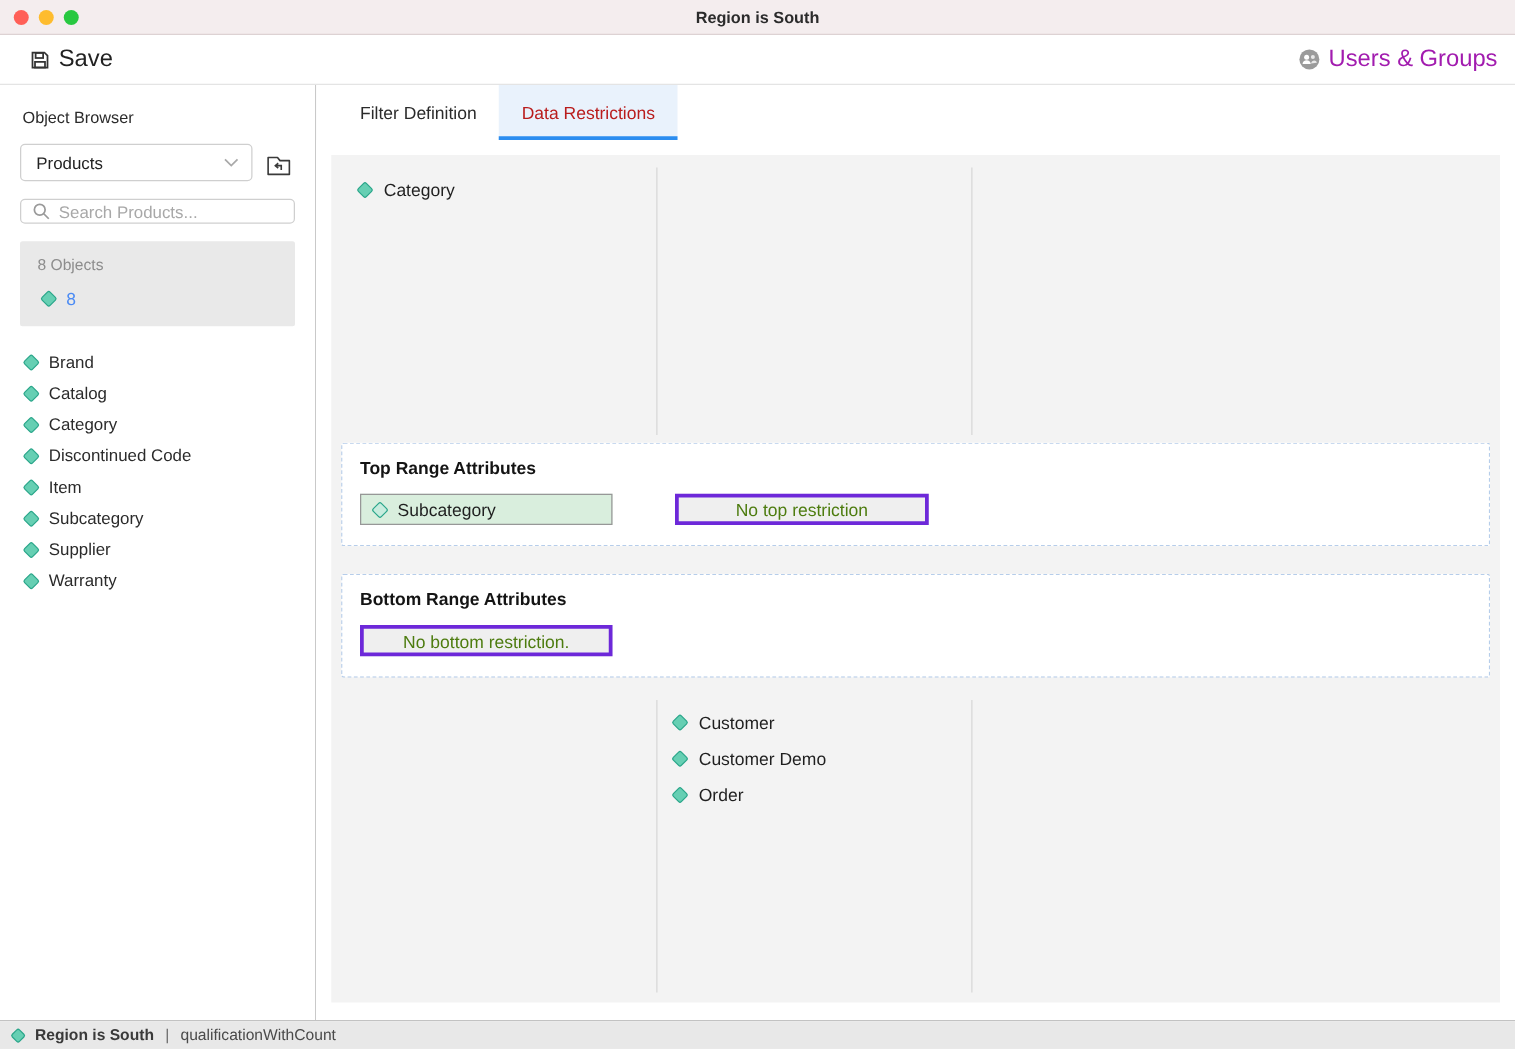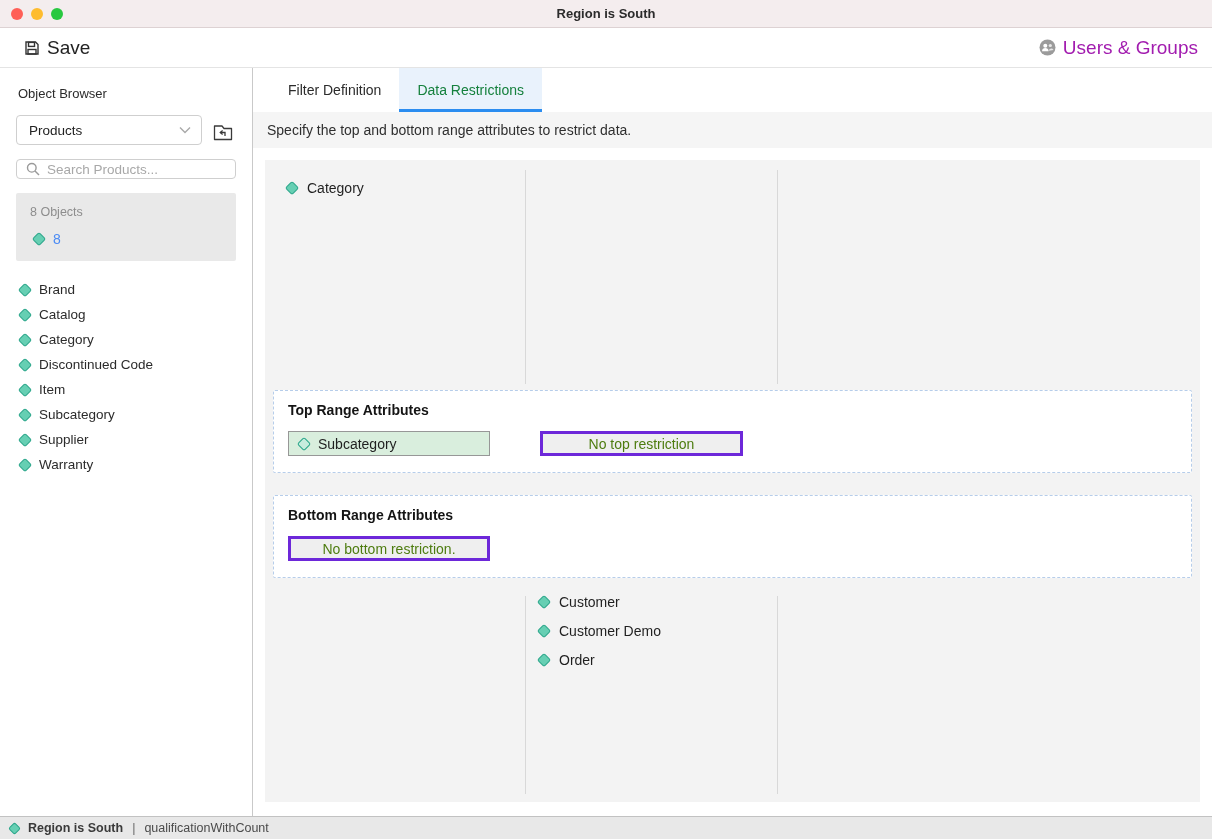--- a/index.html
+++ b/index.html
@@ -42,37 +42,37 @@
 
   
   .diamond { width:10px; height:10px; flex:0 0 auto; transform:rotate(45deg); background:#66cfb3; border:1.5px solid #2aa68a; border-radius:2px; }
   .diamond.outline { background:#c7ecdd; }
   .diamond.small { width:9px; height:9px; }
 
   
   .main { flex:1 1 auto; display:flex; flex-direction:column; min-width:0; background:#fff; }
   .tabbar { height:44px; display:flex; align-items:stretch; padding-left:17px; flex:0 0 auto; }
   .tab { display:flex; align-items:center; padding:0 18px; font-size:14px; color:#2b2b2b; cursor:pointer; position:relative; }
-  .tab.active { color:#15803d; background:#e9f2fc; }
+  .tab.active { color:#b91c1c; background:#e9f2fc; }
   .tab.active::after { content:""; position:absolute; left:0; right:0; bottom:0; height:3px; background:#2b8df0; }
   .instruction { height:36px; background:#f5f5f5; display:flex; align-items:center; padding-left:14px; font-size:14px; color:#2f2f2f; flex:0 0 auto; }
 
   .canvas-wrap { flex:1 1 auto; padding:12px 12px 14px 12px; min-height:0; background:#fff; }
   .canvas { background:#f3f3f3; height:100%; display:flex; flex-direction:column; position:relative; }
   .zone { position:relative; }
   .zone.top { height:230px; flex:0 0 auto; }
   .zone.bottom { flex:1 1 auto; }
   .vdiv { position:absolute; width:1px; background:#d8d8d8; }
   .zone.top .vdiv { top:10px; bottom:6px; }
   .zone.bottom .vdiv { top:18px; bottom:8px; }
   .vdiv.d1 { left:260px; }
   .vdiv.d2 { left:512px; }
   .attr-item { display:flex; align-items:center; gap:10px; font-size:14px; color:#1f1f1f; cursor:pointer; }
   .zone.top .attr-item { position:absolute; left:22px; top:20px; }
-  .bottom-col { position:absolute; left:274px; top:16px; display:flex; flex-direction:column; gap:13px; }
+  .bottom-col { position:absolute; left:274px; top:28px; display:flex; flex-direction:column; gap:13px; }
 
   .section { margin:0 8px; background:#fff; border:1px dashed #b6cdea; border-radius:2px; padding:11px 14px 16px 14px; flex:0 0 auto; }
   .section-title { font-size:14px; font-weight:bold; color:#141414; margin-bottom:13px; }
   .slot-row { display:flex; align-items:center; }
   .chip { width:202px; height:25px; display:flex; align-items:center; gap:9px; padding:0 10px; font-size:14px; color:#1f1f1f; cursor:grab; }
   .chip.attr { background:#d9eedd; border:1px solid #979797; }
   .chip.empty { background:#efefef; border:3px solid #6d28d9; color:#4d7c0f; cursor:default;justify-content:center; }
   .slot-row .pos2 { margin-left:50px; width:203px; }
   .gap22 { height:22px; flex:0 0 auto; }
 
@@ -202,23 +202,20 @@
       </ul>
     </div>
 
     <div class="main">
 
       <div class="tabbar">
         <div class="tab">Filter Definition</div>
         <div class="tab active">Data Restrictions</div>
       </div>
 
-      <div class="instruction">
-        <span>Specify the top and bottom range attributes to restrict data.</span>
-      </div>
 
       <div class="canvas-wrap">
         <div class="canvas">
 
           <div class="zone top">
             <div class="vdiv d1"></div>
             <div class="vdiv d2"></div>
             <div class="attr-item">
               <span class="diamond"></span>
               <span>Category</span>

